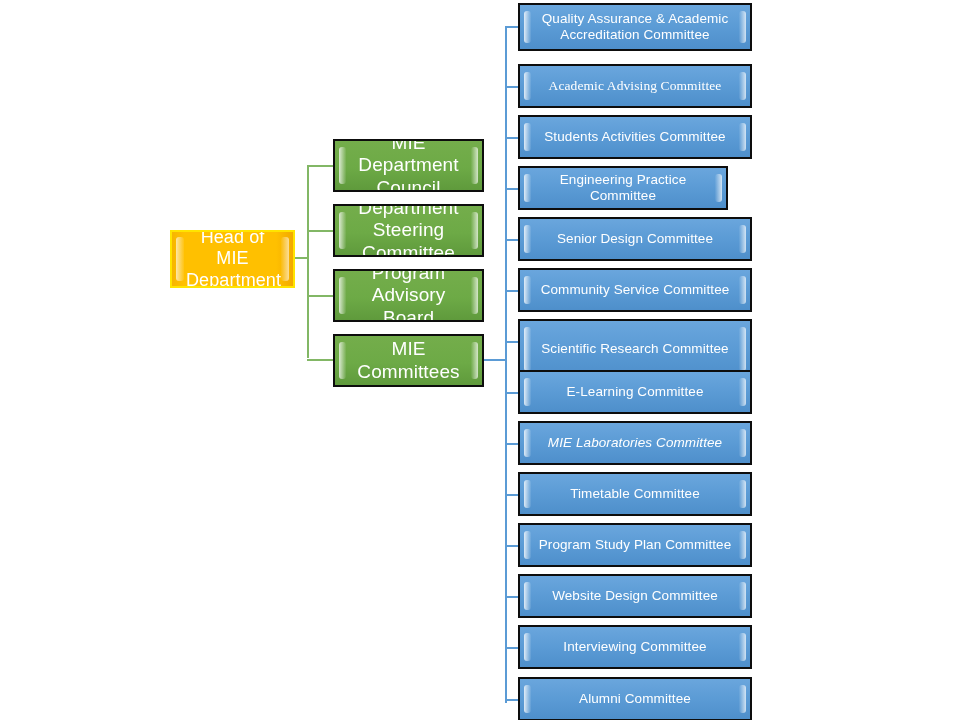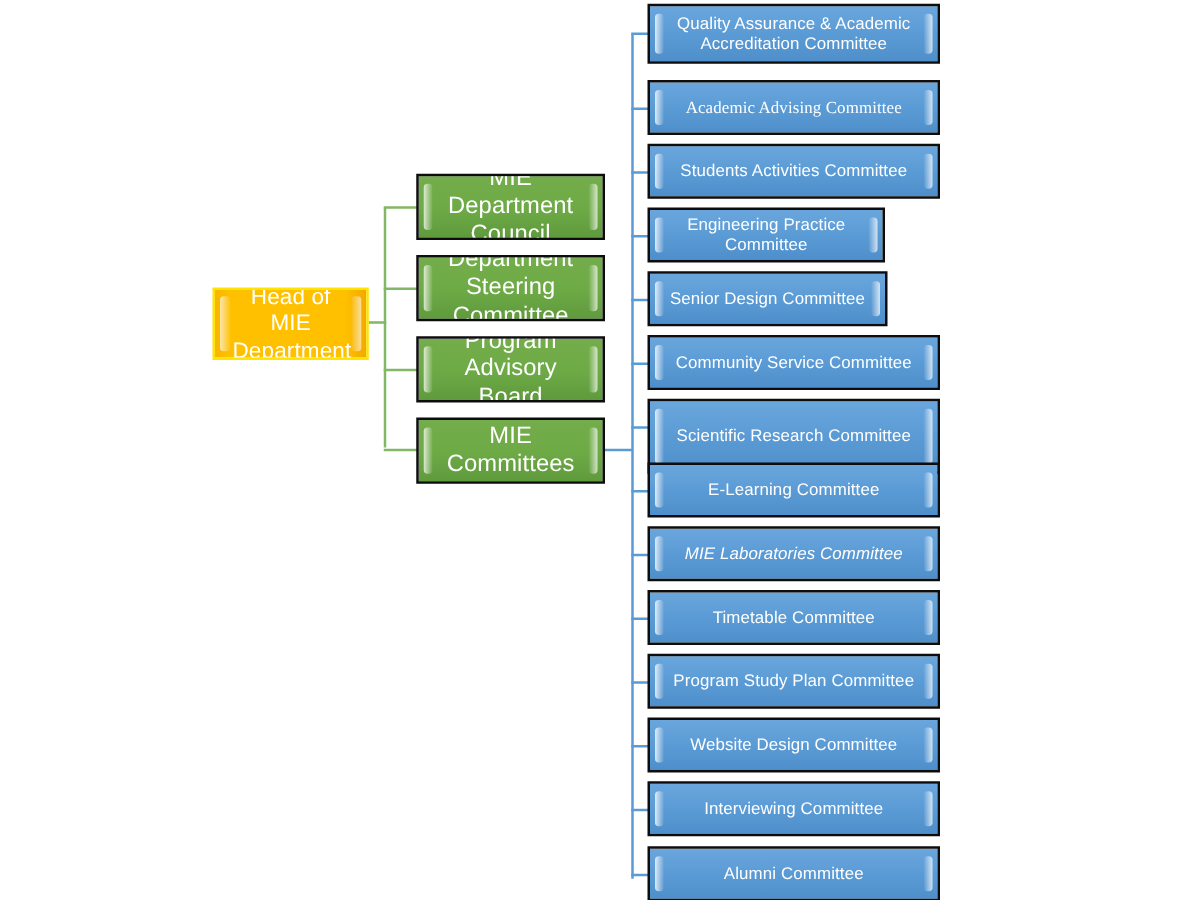--- a/index.html
+++ b/index.html
@@ -176,27 +176,27 @@
     <span class="bar right"></span>
     <span class="label">Academic Advising Committee</span>
   </div>
 
   <div class="node blue" style="left:518px; top:115px; width:234px; height:44px;">
     <span class="bar left"></span>
     <span class="bar right"></span>
     <span class="label">Students Activities Committee</span>
   </div>
 
-  <div class="node blue" style="left:518px; top:166px; width:190px; height:44px;">
+  <div class="node blue" style="left:518px; top:166px; width:210px; height:44px;">
     <span class="bar left"></span>
     <span class="bar right"></span>
     <span class="label">Engineering Practice Committee</span>
   </div>
 
-  <div class="node blue" style="left:518px; top:217px; width:192px; height:44px;">
+  <div class="node blue" style="left:518px; top:217px; width:234px; height:44px;">
     <span class="bar left"></span>
     <span class="bar right"></span>
     <span class="label">Senior Design Committee</span>
   </div>
 
   <div class="node blue" style="left:518px; top:268px; width:234px; height:44px;">
     <span class="bar left"></span>
     <span class="bar right"></span>
     <span class="label">Community Service Committee</span>
   </div>

